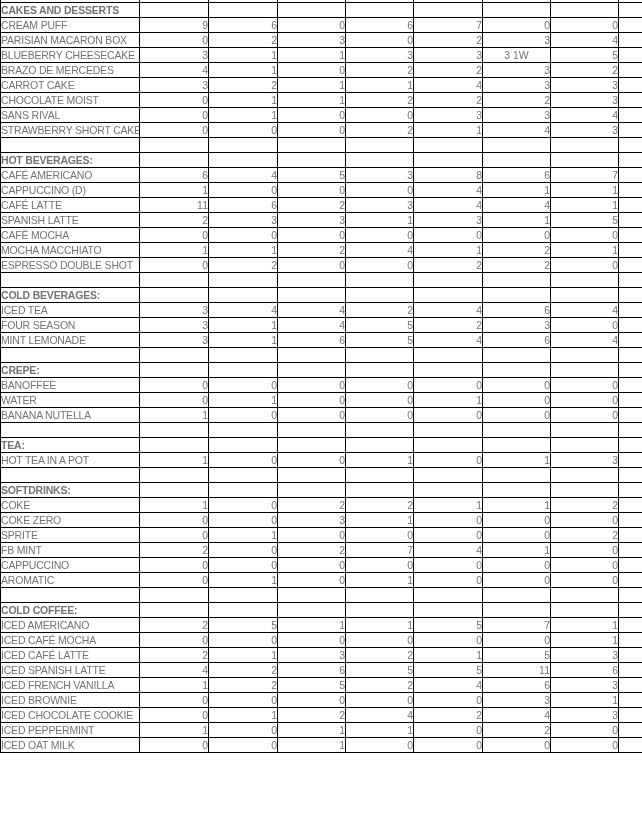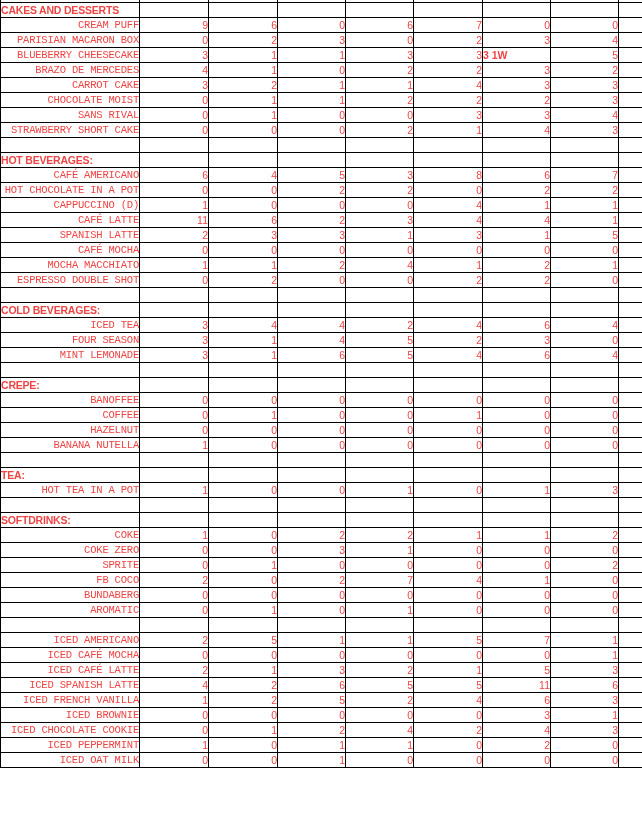--- a/index.html
+++ b/index.html
@@ -1,60 +1,58 @@
 <!DOCTYPE html>
 <html><head>
 <meta charset="utf-8">
 <style>
   html, body { margin:0; padding:0; background:#ffffff; }
   .sheet {
     position:relative;
     width:642px; height:825px;
     overflow:hidden;
     background:#ffffff;
-    color:#ef4444;
+    color:#737373;
     font-family:"Liberation Sans", sans-serif;
   }
   table.grid {
     border-collapse:collapse;
     table-layout:fixed;
     width:642px;
   }
   table.grid td {
     border:1px solid #000000;
     height:14px;
     line-height:14px;
     padding:0;
     font-size:10.5px;
     white-space:nowrap;
     overflow:hidden;
     vertical-align:middle;
   }
   td.label-cell {
-    text-align:right;
+    text-align:left;
     padding-left:3px;
     font-size:10px;
     letter-spacing:-0.2px;
-    font-family:Liberation Mono, monospace;
   }
   td.header-cell {
     text-align:left;
     padding-left:3px;
     font-size:10px;
     letter-spacing:-0.2px;
     font-weight:bold;
   }
   td.num-cell {
     text-align:right;
     padding-right:5px;
   }
   td.text-value-cell {
-    text-align:left;
+    text-align:center;
     padding-left:4px;
-    font-weight:bold;
   }
   td.tail-cell { border-right:none; }
   tr.stub-row td {
     height:2px;
     line-height:2px;
     border-top:none;
     font-size:1px;
   }
 </style>
 </head>
@@ -211,31 +209,20 @@
           <td class="num-cell">6</td>
           <td class="num-cell">4</td>
           <td class="num-cell">5</td>
           <td class="num-cell">3</td>
           <td class="num-cell">8</td>
           <td class="num-cell">6</td>
           <td class="num-cell">7</td>
           <td class="tail-cell"></td>
         </tr>
         <tr>
-          <td class="label-cell">HOT CHOCOLATE IN A POT</td>
-          <td class="num-cell">0</td>
-          <td class="num-cell">0</td>
-          <td class="num-cell">2</td>
-          <td class="num-cell">2</td>
-          <td class="num-cell">0</td>
-          <td class="num-cell">2</td>
-          <td class="num-cell">2</td>
-          <td class="tail-cell"></td>
-        </tr>
-        <tr>
           <td class="label-cell">CAPPUCCINO (D)</td>
           <td class="num-cell">1</td>
           <td class="num-cell">0</td>
           <td class="num-cell">0</td>
           <td class="num-cell">0</td>
           <td class="num-cell">4</td>
           <td class="num-cell">1</td>
           <td class="num-cell">1</td>
           <td class="tail-cell"></td>
         </tr>
@@ -376,37 +363,26 @@
           <td class="num-cell">0</td>
           <td class="num-cell">0</td>
           <td class="num-cell">0</td>
           <td class="num-cell">0</td>
           <td class="num-cell">0</td>
           <td class="num-cell">0</td>
           <td class="num-cell">0</td>
           <td class="tail-cell"></td>
         </tr>
         <tr>
-          <td class="label-cell">COFFEE</td>
-          <td class="num-cell">0</td>
-          <td class="num-cell">1</td>
-          <td class="num-cell">0</td>
-          <td class="num-cell">0</td>
-          <td class="num-cell">1</td>
-          <td class="num-cell">0</td>
-          <td class="num-cell">0</td>
-          <td class="tail-cell"></td>
-        </tr>
-        <tr>
-          <td class="label-cell">HAZELNUT</td>
-          <td class="num-cell">0</td>
-          <td class="num-cell">0</td>
-          <td class="num-cell">0</td>
-          <td class="num-cell">0</td>
-          <td class="num-cell">0</td>
+          <td class="label-cell">WATER</td>
+          <td class="num-cell">0</td>
+          <td class="num-cell">1</td>
+          <td class="num-cell">0</td>
+          <td class="num-cell">0</td>
+          <td class="num-cell">1</td>
           <td class="num-cell">0</td>
           <td class="num-cell">0</td>
           <td class="tail-cell"></td>
         </tr>
         <tr>
           <td class="label-cell">BANANA NUTELLA</td>
           <td class="num-cell">1</td>
           <td class="num-cell">0</td>
           <td class="num-cell">0</td>
           <td class="num-cell">0</td>
@@ -497,32 +473,32 @@
           <td class="num-cell">0</td>
           <td class="num-cell">1</td>
           <td class="num-cell">0</td>
           <td class="num-cell">0</td>
           <td class="num-cell">0</td>
           <td class="num-cell">0</td>
           <td class="num-cell">2</td>
           <td class="tail-cell"></td>
         </tr>
         <tr>
-          <td class="label-cell">FB COCO</td>
+          <td class="label-cell">FB MINT</td>
           <td class="num-cell">2</td>
           <td class="num-cell">0</td>
           <td class="num-cell">2</td>
           <td class="num-cell">7</td>
           <td class="num-cell">4</td>
           <td class="num-cell">1</td>
           <td class="num-cell">0</td>
           <td class="tail-cell"></td>
         </tr>
         <tr>
-          <td class="label-cell">BUNDABERG</td>
+          <td class="label-cell">CAPPUCCINO</td>
           <td class="num-cell">0</td>
           <td class="num-cell">0</td>
           <td class="num-cell">0</td>
           <td class="num-cell">0</td>
           <td class="num-cell">0</td>
           <td class="num-cell">0</td>
           <td class="num-cell">0</td>
           <td class="tail-cell"></td>
         </tr>
         <tr>
@@ -531,20 +507,31 @@
           <td class="num-cell">1</td>
           <td class="num-cell">0</td>
           <td class="num-cell">1</td>
           <td class="num-cell">0</td>
           <td class="num-cell">0</td>
           <td class="num-cell">0</td>
           <td class="tail-cell"></td>
         </tr>
         <tr>
           <td class="label-cell"></td>
+          <td class="num-cell"></td>
+          <td class="num-cell"></td>
+          <td class="num-cell"></td>
+          <td class="num-cell"></td>
+          <td class="num-cell"></td>
+          <td class="num-cell"></td>
+          <td class="num-cell"></td>
+          <td class="tail-cell"></td>
+        </tr>
+        <tr>
+          <td class="header-cell">COLD COFFEE:</td>
           <td class="num-cell"></td>
           <td class="num-cell"></td>
           <td class="num-cell"></td>
           <td class="num-cell"></td>
           <td class="num-cell"></td>
           <td class="num-cell"></td>
           <td class="num-cell"></td>
           <td class="tail-cell"></td>
         </tr>
         <tr>

